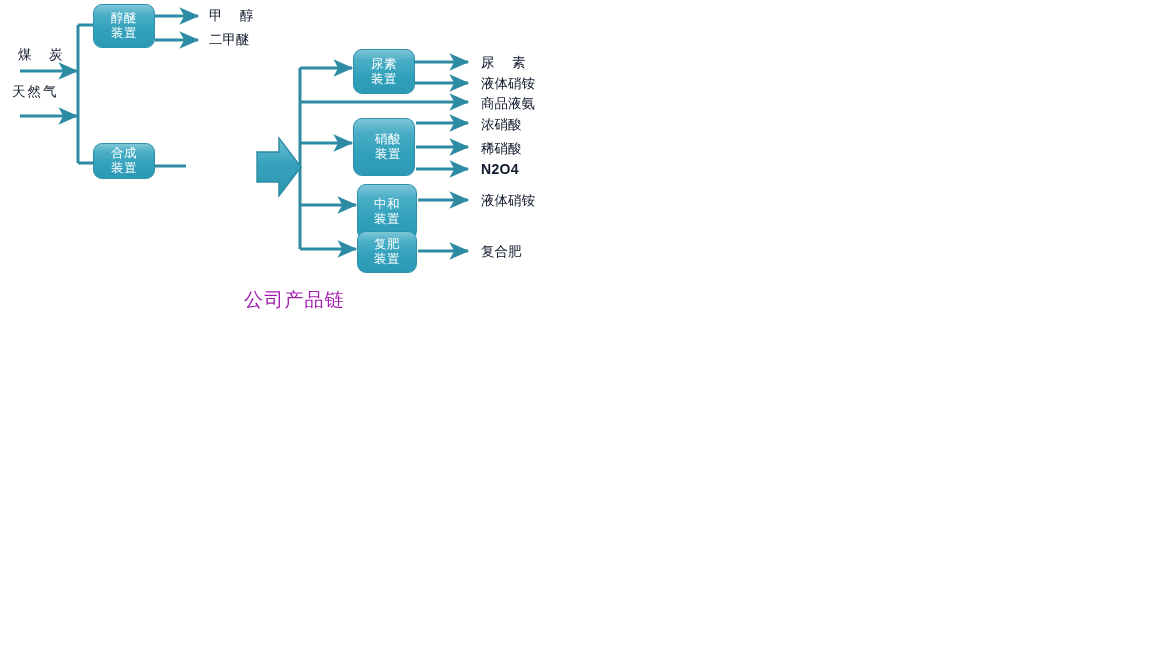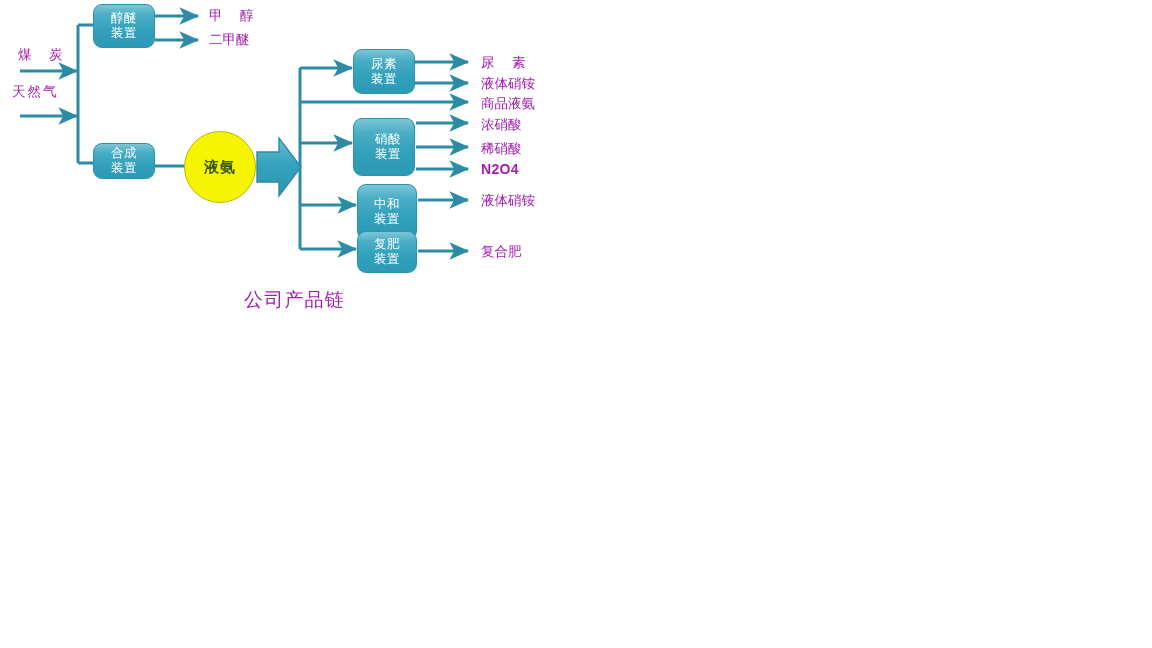--- a/index.html
+++ b/index.html
@@ -61,21 +61,21 @@
     font-size: 15px;
     font-weight: bold;
     font-family: "Liberation Serif", "DejaVu Serif", serif;
     letter-spacing: 1px;
   }
 
   
   .lbl {
     position: absolute;
     white-space: nowrap;
-    color: #a21caf;
+    color: #0f172a;
     font-size: 13.5px;
     font-family: "Liberation Serif", "DejaVu Serif", serif;
     line-height: 1;
   }
   .lbl.mono-prod {
     font-family: "Liberation Sans", "DejaVu Sans", sans-serif;
     font-size: 14px;
     font-weight: bold;
     letter-spacing: 0.3px;
   }
@@ -171,23 +171,20 @@
   <div class="unit-box" style="left:357px; top:184px; width:60px; height:56px;">
     <span class="ln">中和</span>
     <span class="ln">装置</span>
   </div>
 
   <div class="unit-box" style="left:357px; top:231px; width:60px; height:42px;">
     <span class="ln">复肥</span>
     <span class="ln">装置</span>
   </div>
 
-  <div class="ammonia-circle" style="left:184px; top:131px; width:70px; height:70px;">
-    <span>液氨</span>
-  </div>
 
   <div class="lbl" style="left:209px; top:9px; letter-spacing:2px;">甲　醇</div>
   <div class="lbl" style="left:209px; top:33px;">二甲醚</div>
 
   <div class="lbl" style="left:481px; top:56px; letter-spacing:2px;">尿　素</div>
   <div class="lbl" style="left:481px; top:77px;">液体硝铵</div>
   <div class="lbl" style="left:481px; top:97px;">商品液氨</div>
   <div class="lbl" style="left:481px; top:118px;">浓硝酸</div>
   <div class="lbl" style="left:481px; top:142px;">稀硝酸</div>
   <div class="lbl mono-prod" style="left:481px; top:162px;">N2O4</div>

